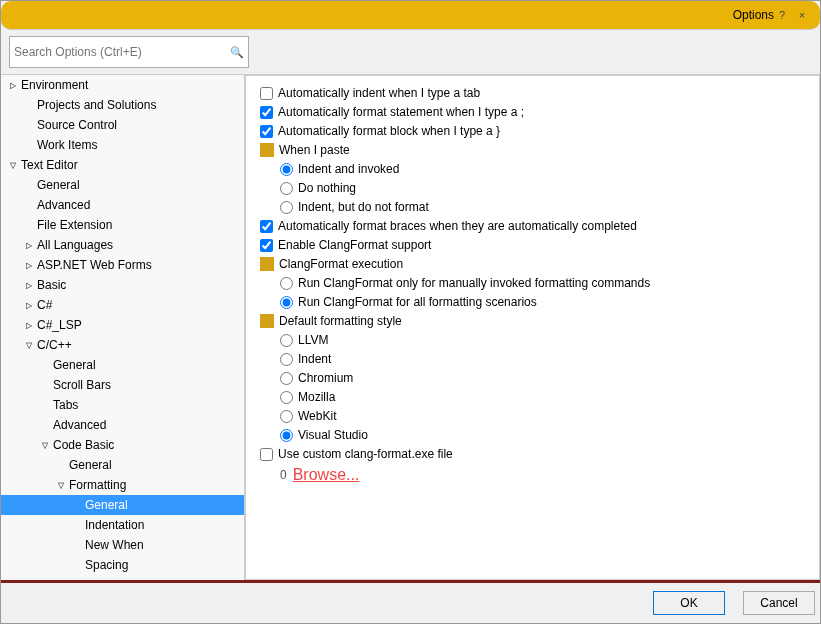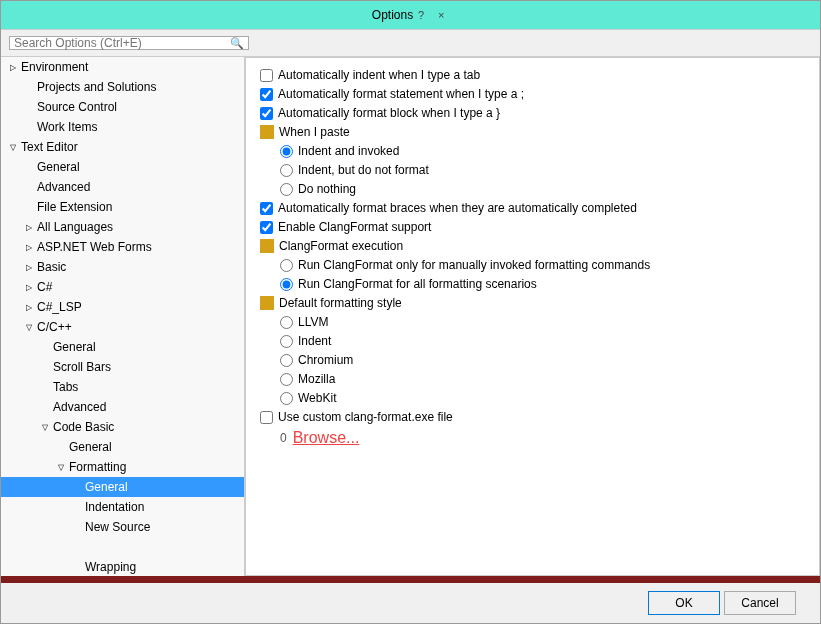--- a/index.html
+++ b/index.html
@@ -19,26 +19,27 @@
       width: 821px;
       height: 624px;
       background: #f0f0f0;
       border: 1px solid #999;
       display: flex;
       flex-direction: column;
       box-shadow: 2px 2px 8px rgba(0,0,0,0.3);
     }
 
     .title-bar {
-      background: #5eead4;
+      background: #eab308;
       padding: 6px 10px;
       display: flex;
       align-items: center;
-      justify-content: center;
+      justify-content: flex-end;
       border-bottom: 1px solid #ccc;
+      border-radius: 10px;
     }
 
     .title-bar-title {
       font-size: 12px;
       color: #000;
     }
 
     .title-bar-controls {
       display: flex;
       gap: 4px;
@@ -68,21 +69,21 @@
       padding: 6px 8px;
       border-bottom: 1px solid #ccc;
     }
 
     .search-box {
       display: flex;
       align-items: center;
       border: 1px solid #aaa;
       background: #fff;
       width: 240px;
-      height: 14px;
+      height: 32px;
       padding: 0 4px;
     }
 
     .search-box input {
       border: none;
       outline: none;
       flex: 1;
       font-size: 12px;
       background: transparent;
     }
@@ -210,25 +211,25 @@
     }
 
     .browse-link {
       color: #ef4444;
       text-decoration: underline;
       cursor: pointer;
       font-size: 16px;
     }
 
     .dialog-footer {
-      padding: 8px 24px;
+      padding: 8px 5px;
       display: flex;
       justify-content: flex-end;
-      gap: 4px;
-      border-top: 7px solid #7f1d1d;
+      gap: 18px;
+      border-top: 3px solid #7f1d1d;
       background: #f0f0f0;
     }
 
     .footer-btn {
       width: 72px;
       height: 24px;
       font-size: 12px;
       cursor: pointer;
       border: 1px solid #aaa;
       background: #f0f0f0;
@@ -347,24 +348,25 @@
           <div class="tree-item indent-5 selected">
             <span class="expand-icon"></span>
             <span class="label">General</span>
           </div>
           <div class="tree-item indent-5">
             <span class="expand-icon"></span>
             <span class="label">Indentation</span>
           </div>
           <div class="tree-item indent-5">
             <span class="expand-icon"></span>
-            <span class="label">New Source</span>
+            <span class="label">New When</span>
           </div>
           <div class="tree-item indent-5">
             <span class="expand-icon"></span>
+            <span class="label">Spacing</span>
           </div>
           <div class="tree-item indent-5">
             <span class="expand-icon"></span>
             <span class="label">Wrapping</span>
           </div>
         </div>
 
       <div class="content-area" id="content-panel">
       <div class="option-row">
             <input type="checkbox" class="checkbox-input" style="">
@@ -381,25 +383,25 @@
           <div class="option-row">
             <span class="section-icon"></span>
             <span class="option-label">When I paste</span>
           </div>
           <div class="option-row indented">
             <input type="radio" class="radio-input" name="paste" checked="" style="">
             <span class="option-label">Indent and invoked</span>
           </div>
           <div class="option-row indented">
             <input type="radio" class="radio-input" name="paste" style="">
+            <span class="option-label">Do nothing</span>
+          </div>
+          <div class="option-row indented">
+            <input type="radio" class="radio-input" name="paste" style="">
             <span class="option-label">Indent, but do not format</span>
-          </div>
-          <div class="option-row indented">
-            <input type="radio" class="radio-input" name="paste" style="">
-            <span class="option-label">Do nothing</span>
           </div>
           <div class="option-row">
             <input type="checkbox" class="checkbox-input" checked="" style="">
             <span class="option-label">Automatically format braces when they are automatically completed</span>
           </div>
           <div class="option-row">
             <input type="checkbox" class="checkbox-input" checked="" style="">
             <span class="option-label">Enable ClangFormat support</span>
           </div>
           <div class="option-row">
@@ -430,20 +432,24 @@
             <input type="radio" class="radio-input" name="style" style="">
             <span class="option-label">Chromium</span>
           </div>
           <div class="option-row indented">
             <input type="radio" class="radio-input" name="style" style="">
             <span class="option-label">Mozilla</span>
           </div>
           <div class="option-row indented">
             <input type="radio" class="radio-input" name="style" style="">
             <span class="option-label">WebKit</span>
+          </div>
+          <div class="option-row indented">
+            <input type="radio" class="radio-input" name="style" checked="" style="">
+            <span class="option-label">Visual Studio</span>
           </div>
           <div class="option-row">
             <input type="checkbox" class="checkbox-input" style="">
             <span class="option-label">Use custom clang-format.exe file</span>
           </div>
           <div class="browse-row">
             <span class="browse-num">0</span>
             <span class="browse-link">Browse...</span>
           </div>
         </div>

